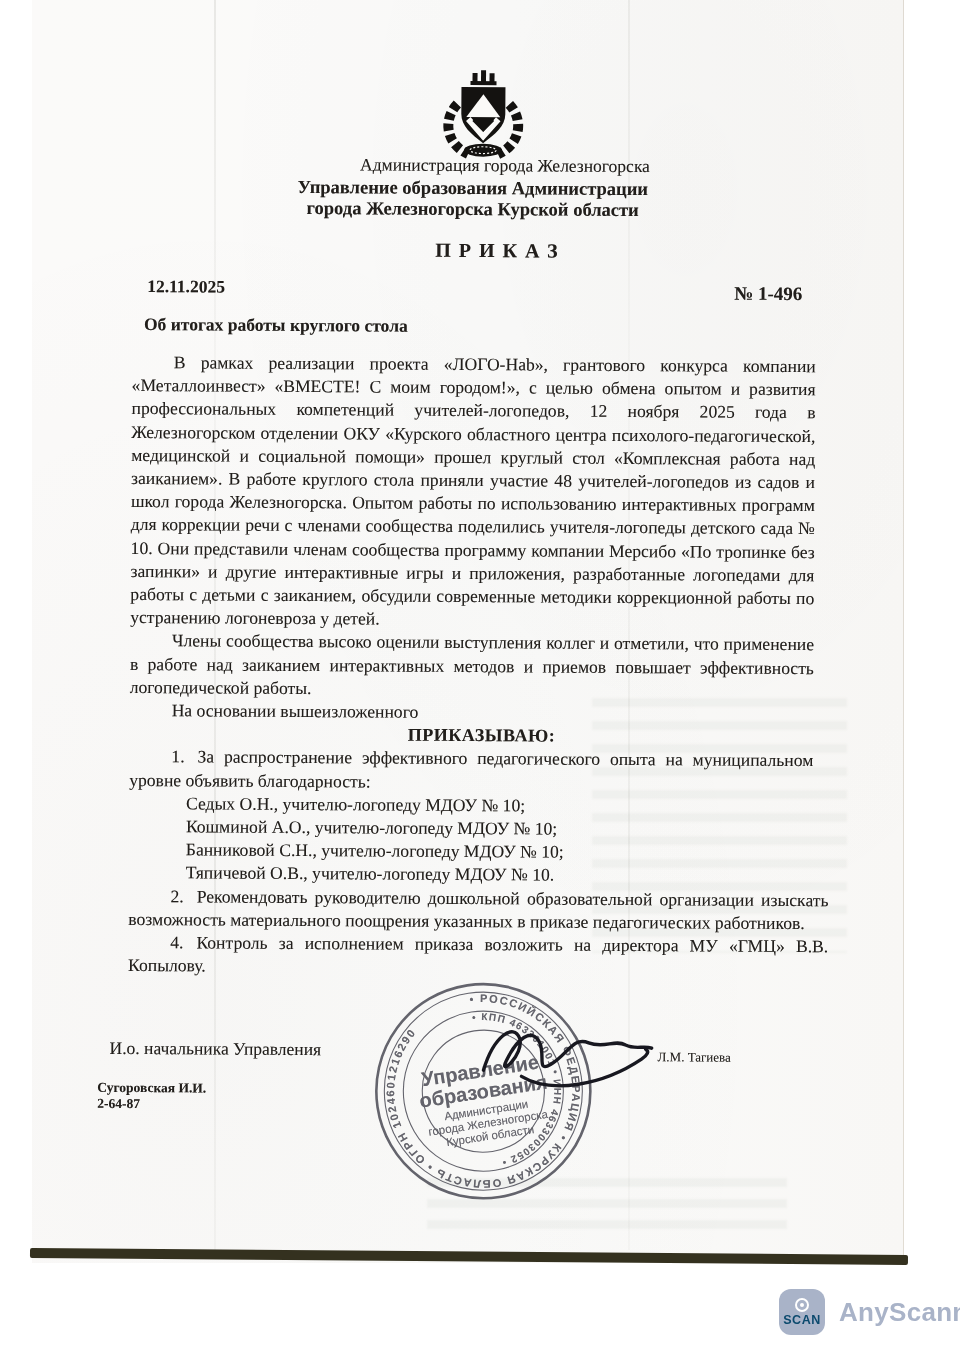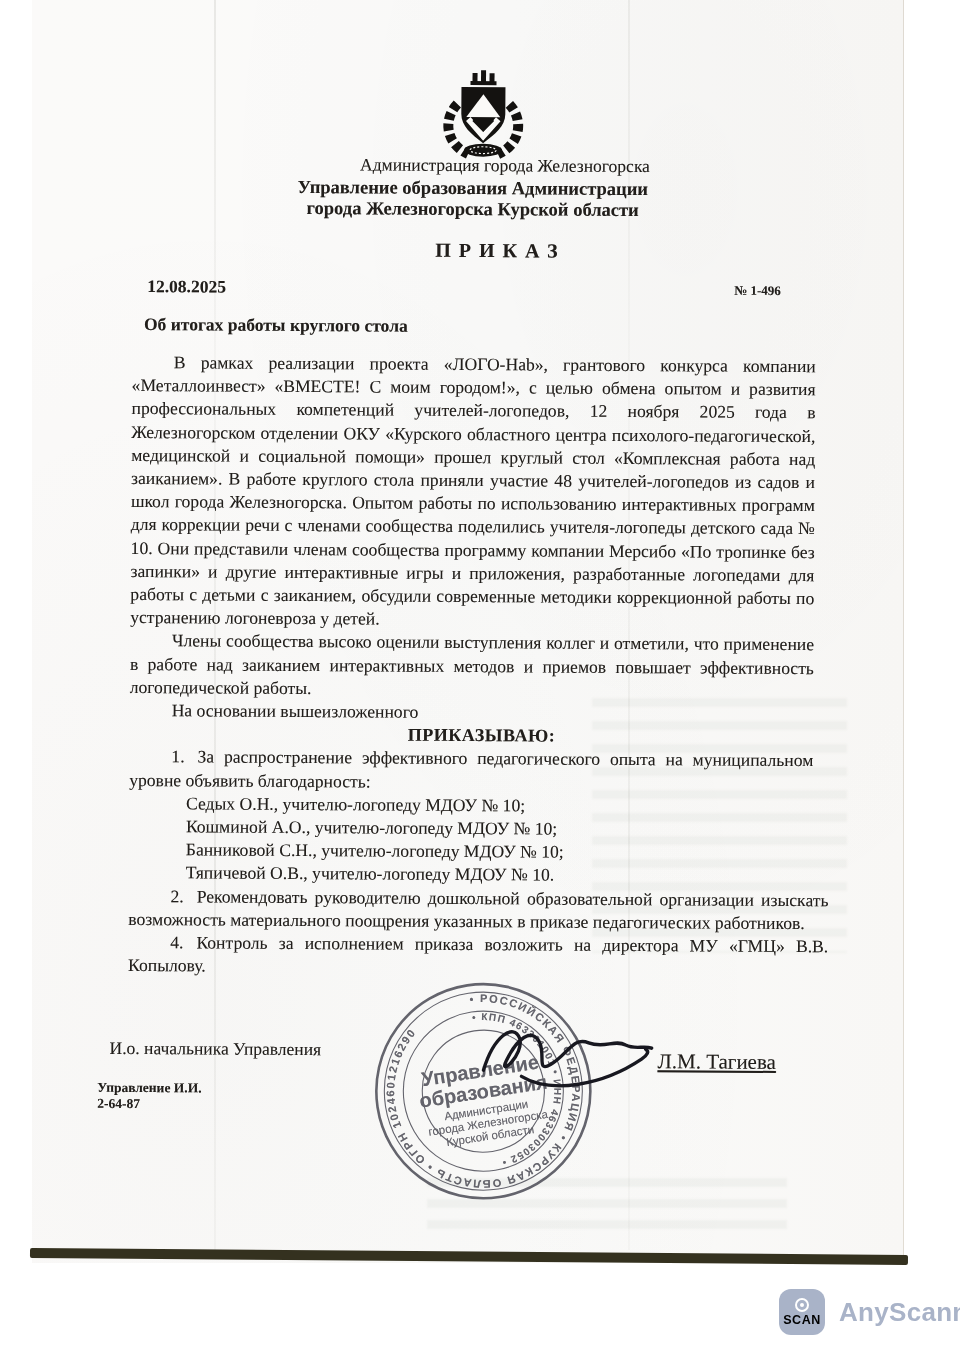--- a/index.html
+++ b/index.html
@@ -38,43 +38,43 @@
     color:#211e1b;
     text-shadow:0 0 0.5px rgba(30,25,20,0.35);
   }
   .emblem{position:absolute;left:402px;top:66px;width:100px;height:96px;}
   .h-center{position:absolute;left:0;width:100%;text-align:center;}
   .h-org1{top:153px;font-size:17.5px;padding-left:38px;}
   .h-org2{top:176px;font-size:18.5px;font-weight:bold;padding-left:6px;}
   .h-org3{top:197px;font-size:18.5px;font-weight:bold;padding-left:6px;}
   .h-prikaz{top:237px;font-size:20px;font-weight:bold;letter-spacing:8px;padding-left:34px;}
   .meta-date{position:absolute;left:117px;top:276px;font-size:17.5px;font-weight:bold;}
-  .meta-num{position:absolute;left:704px;top:279px;font-size:13px;font-weight:bold;}
+  .meta-num{position:absolute;left:704px;top:279px;font-size:19px;font-weight:bold;}
   .subject{position:absolute;left:114px;top:314px;font-size:17.5px;font-weight:bold;}
   .flow{position:absolute;left:102px;top:351px;width:684px;
     font-size:17.6px;line-height:23.2px;text-align:justify;}
   .flow p{margin:0;text-indent:42px;}
   .p-left{text-align:left;text-indent:60px;}
   .order-head{text-align:center;text-indent:0;font-weight:bold;font-size:18px;
     letter-spacing:0.5px;margin:2px 0 1px;padding-right:22px;}
   .item1{margin-left:57px;text-indent:-16px;}
   .recipient{margin-left:57px;text-align:left;}
   .item2{margin-left:-16px;width:700px;text-indent:42px;}
   .item4{margin-left:-16px;width:700px;text-indent:46px;}
   .num{margin-right:13px;}
   .sig-pos{position:absolute;left:84px;top:1038px;font-size:17.5px;}
-  .sig-name{position:absolute;left:632px;top:1046px;font-size:21px;text-decoration:underline;}
+  .sig-name{position:absolute;left:632px;top:1046px;font-size:13px;}
   .executor{position:absolute;left:72px;top:1080px;font-size:13.5px;font-weight:bold;line-height:15.5px;}
   .stamp{position:absolute;left:342px;top:973px;width:232px;height:232px;
     transform:rotate(-9deg);opacity:.88;}
   .autograph{position:absolute;left:450px;top:1012px;width:185px;height:90px;}
   
   .scan-badge{position:absolute;left:779px;top:1289px;display:flex;align-items:center;gap:14px;
     font-family:"Liberation Sans", sans-serif;}
-  .scan-icon{width:46px;height:46px;border-radius:12px;background:#a9b3c8;color:#000000;
+  .scan-icon{width:46px;height:46px;border-radius:12px;background:#a9b3c8;color:#0c4a6e;
     display:flex;flex-direction:column;align-items:center;justify-content:center;}
   .lens{width:10px;height:10px;border:2.5px solid #fff;border-radius:50%;
     display:flex;align-items:center;justify-content:center;margin-bottom:2px;}
   .lens-dot{width:4px;height:4px;border-radius:50%;background:#fff;}
   .scan-word{font-size:12.5px;font-weight:bold;letter-spacing:0.5px;line-height:12px;}
   .app-name{color:#a9b3c8;font-size:26px;font-weight:600;letter-spacing:0.3px;}
 </style>
 </head>
 <body>
 
@@ -101,42 +101,42 @@
       <path d="M35 51 L50 68 L65 51" stroke="#fbfaf8" stroke-width="6" fill="none"></path>
       <path d="M40 52 L50 62 L60 52" stroke="#141210" stroke-width="2.5" fill="none"></path>
       <ellipse cx="50" cy="82" rx="13" ry="3.4" fill="none" stroke="#fbfaf8" stroke-width="1.2" stroke-dasharray="2 2"></ellipse>
     </svg>
 
     <div class="h-center h-org1">Администрация города Железногорска</div>
     <div class="h-center h-org2">Управление образования Администрации</div>
     <div class="h-center h-org3">города Железногорска Курской области</div>
     <div class="h-center h-prikaz">ПРИКАЗ</div>
 
-    <div class="meta-date">12.08.2025</div>
+    <div class="meta-date">12.11.2025</div>
     <div class="meta-num">№ 1-496</div>
     <div class="subject">Об итогах работы круглого стола</div>
 
     <div class="flow">
       <p>В рамках реализации проекта «ЛОГО-Hab», грантового конкурса компании «Металлоинвест» «ВМЕСТЕ! С моим городом!»,  с целью обмена опытом и развития профессиональных компетенций учителей-логопедов, 12 ноября 2025 года в Железногорском отделении ОКУ «Курского областного центра психолого-педагогической, медицинской и социальной помощи» прошел круглый стол «Комплексная работа над заиканием». В работе круглого стола приняли участие 48 учителей-логопедов из садов и школ города Железногорска. Опытом работы по использованию  интерактивных программ для коррекции речи с членами сообщества поделились учителя-логопеды  детского сада № 10. Они представили членам сообщества программу компании  Мерсибо «По тропинке без запинки» и другие интерактивные игры и приложения, разработанные  логопедами для работы с детьми с заиканием, обсудили современные методики коррекционной работы по устранению логоневроза у детей.</p>
       <p>Члены сообщества высоко оценили выступления коллег и отметили, что применение в работе над заиканием интерактивных методов и приемов повышает эффективность логопедической работы.</p>
       <p class="p-left">На основании вышеизложенного</p>
       <p class="order-head">ПРИКАЗЫВАЮ:</p>
       <p class="item1"><span class="num">1.</span><span>За распространение эффективного педагогического опыта на муниципальном уровне объявить благодарность:</span></p>
       <div class="recipient">Седых О.Н., учителю-логопеду МДОУ № 10;</div>
       <div class="recipient">Кошминой А.О., учителю-логопеду МДОУ № 10;</div>
       <div class="recipient">Банниковой С.Н., учителю-логопеду МДОУ № 10;</div>
       <div class="recipient">Тяпичевой О.В., учителю-логопеду МДОУ № 10.</div>
       <p class="item2"><span class="num">2.</span><span>Рекомендовать руководителю дошкольной образовательной организации изыскать возможность  материального поощрения указанных в приказе педагогических работников.</span></p>
       <p class="item4"><span class="num">4.</span><span>Контроль за исполнением приказа возложить на директора МУ «ГМЦ» В.В. Копылову.</span></p>
     </div>
 
     <div class="sig-pos">И.о. начальника Управления</div>
     <div class="sig-name">Л.М. Тагиева</div>
     <div class="executor">
-      <div>Управление И.И.</div>
+      <div>Сугоровская И.И.</div>
       <div>2-64-87</div>
     </div>
 
     <svg class="stamp" viewBox="0 0 232 232">
       <defs>
         <path id="ringOuter" d="M116 27 A89 89 0 1 1 115.9 27"></path>
         <path id="ringInner" d="M116 45 A71 71 0 1 1 115.9 45"></path>
       </defs>
       <g stroke="#50505a" fill="none">
         <circle cx="116" cy="116" r="107" stroke-width="2.6"></circle>

